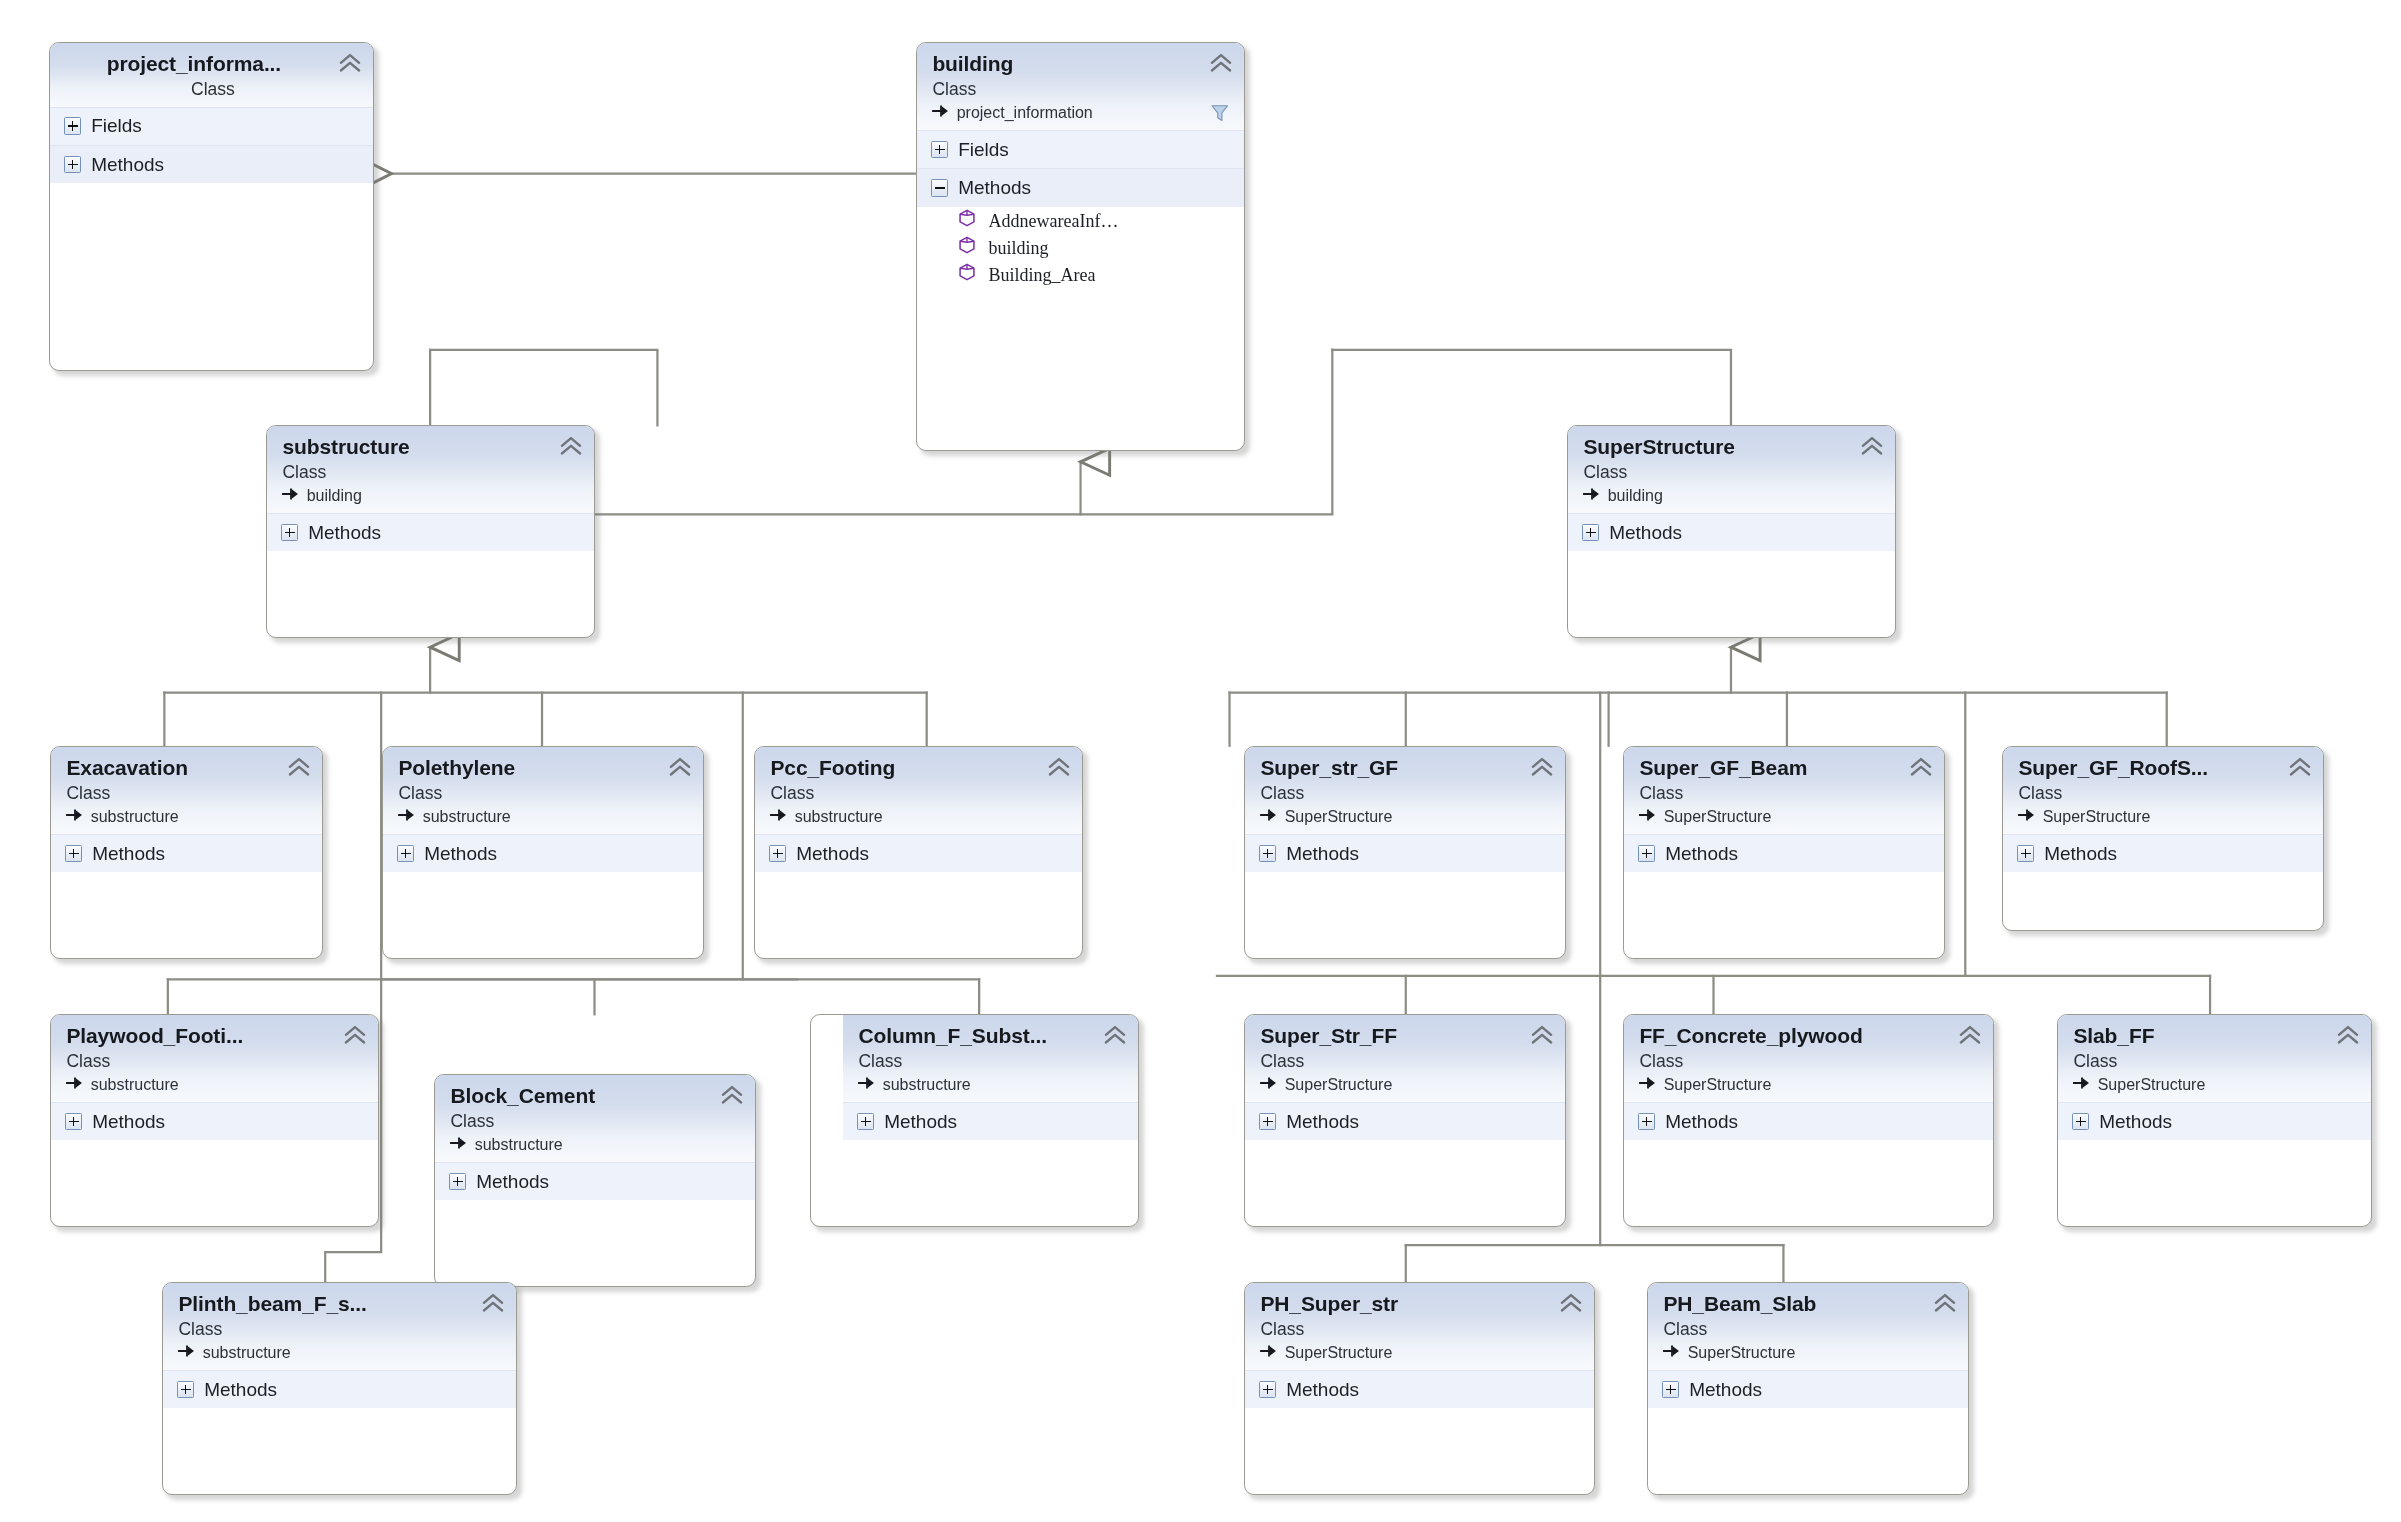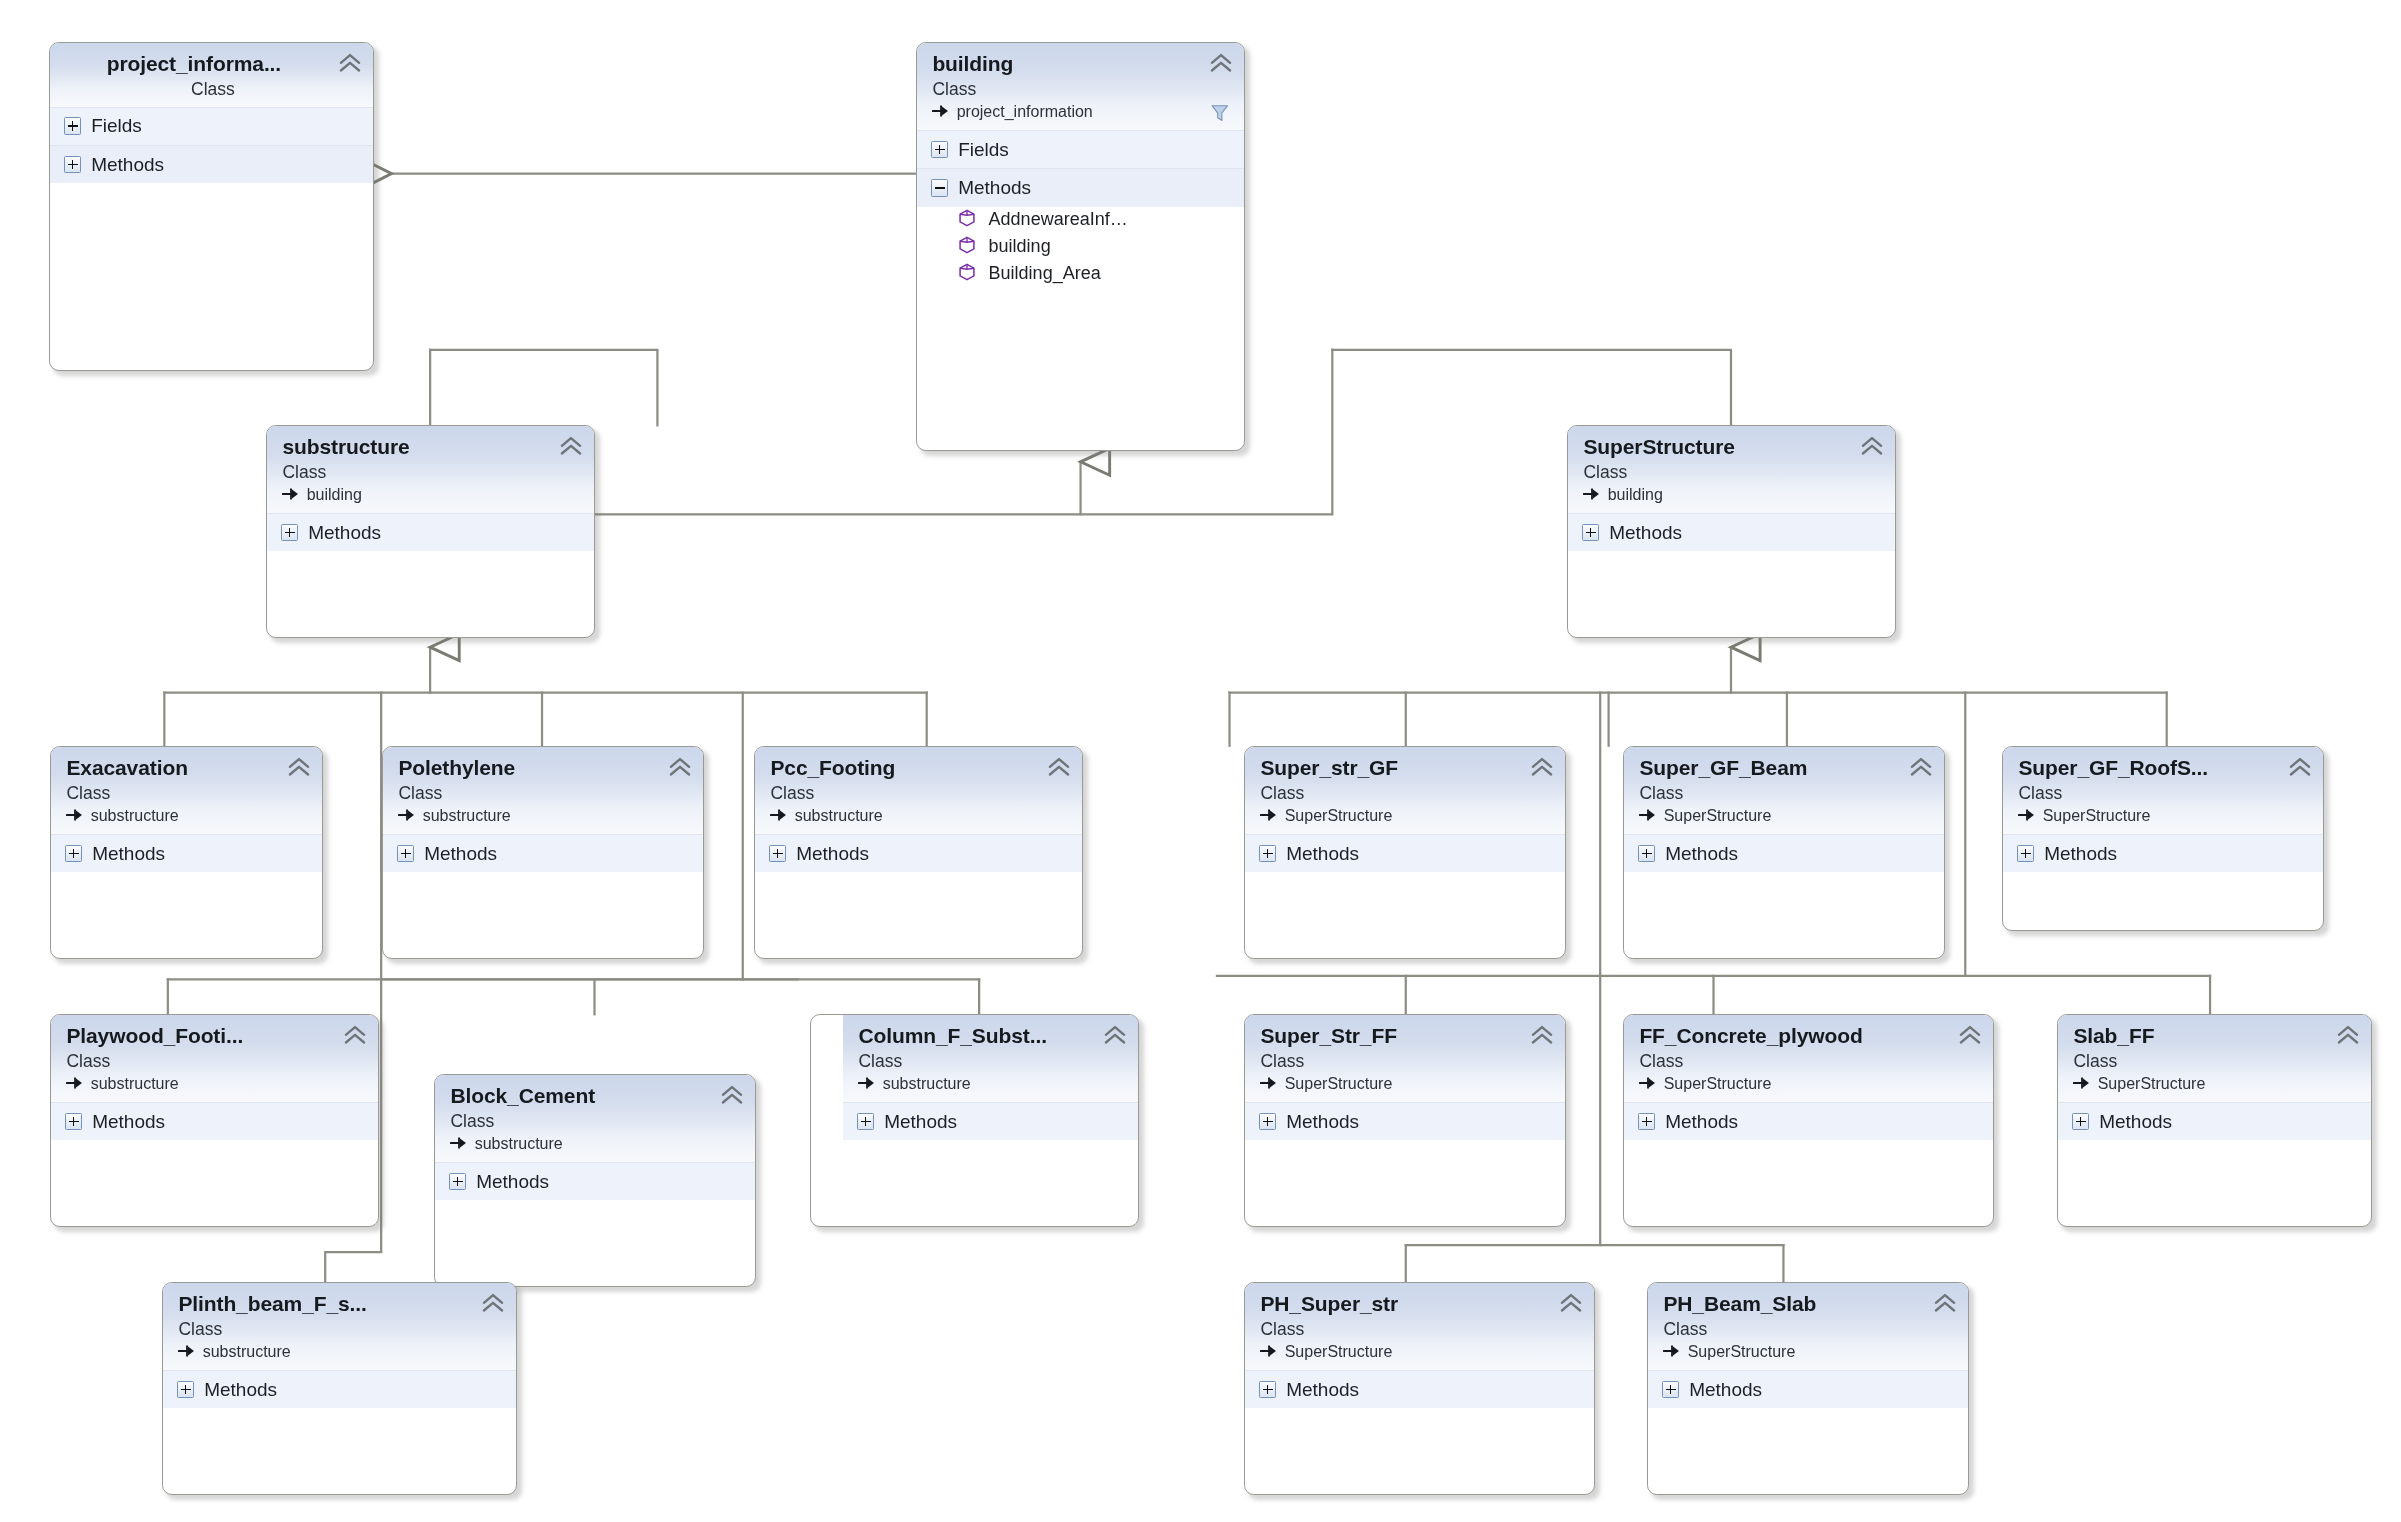--- a/index.html
+++ b/index.html
@@ -60,21 +60,21 @@
     margin-top: 4.9px;
     line-height: 1.05;
     font-weight: normal;
   }
   .cls-base {
     font-size: 16px;
     color: #2d3138;
     margin-top: 5.6px;
     line-height: 1.05;
     display: flex;
-    align-items: center;
+    align-items: flex-end;
     gap: 6.3px;
     white-space: nowrap;
   }
   .chev {
     position: absolute;
     right: 11.2px;
     top: 9.8px;
     width: 24px;
     height: 21px;
   }
@@ -94,26 +94,27 @@
     padding: 7.7px 0 7.7px 14px;
     font-size: 19px;
     color: #1c1f24;
     background: #eef2fa;
     border-top: 0.7px solid #dfe5f0;
     box-sizing: border-box;
   }
   .compart.alt { background: #e9eef8; }
   .member {
     display: flex;
-    align-items: flex-start;
+    align-items: flex-end;
     gap: 12.6px;
     padding: 2.1px 0 2.1px 41px;
     font-size: 18px;
     color: #1c1f24;
     background: #ffffff;
+    font-family: Liberation Serif, serif;
   }
   .toggle {
     width: 15.4px; height: 15.4px;
     border: 0.7px solid #7591b8;
     background: linear-gradient(to bottom,#fbfcfe,#dbe4f1);
     position: relative;
     flex: 0 0 auto;
     border-radius: 1.4px;
   }
   .toggle::before {

